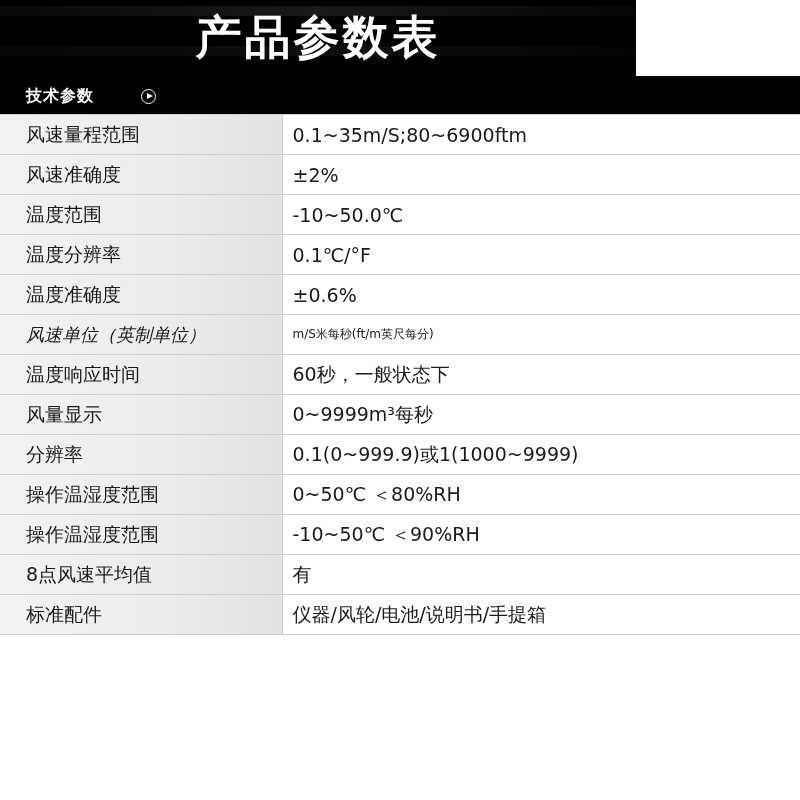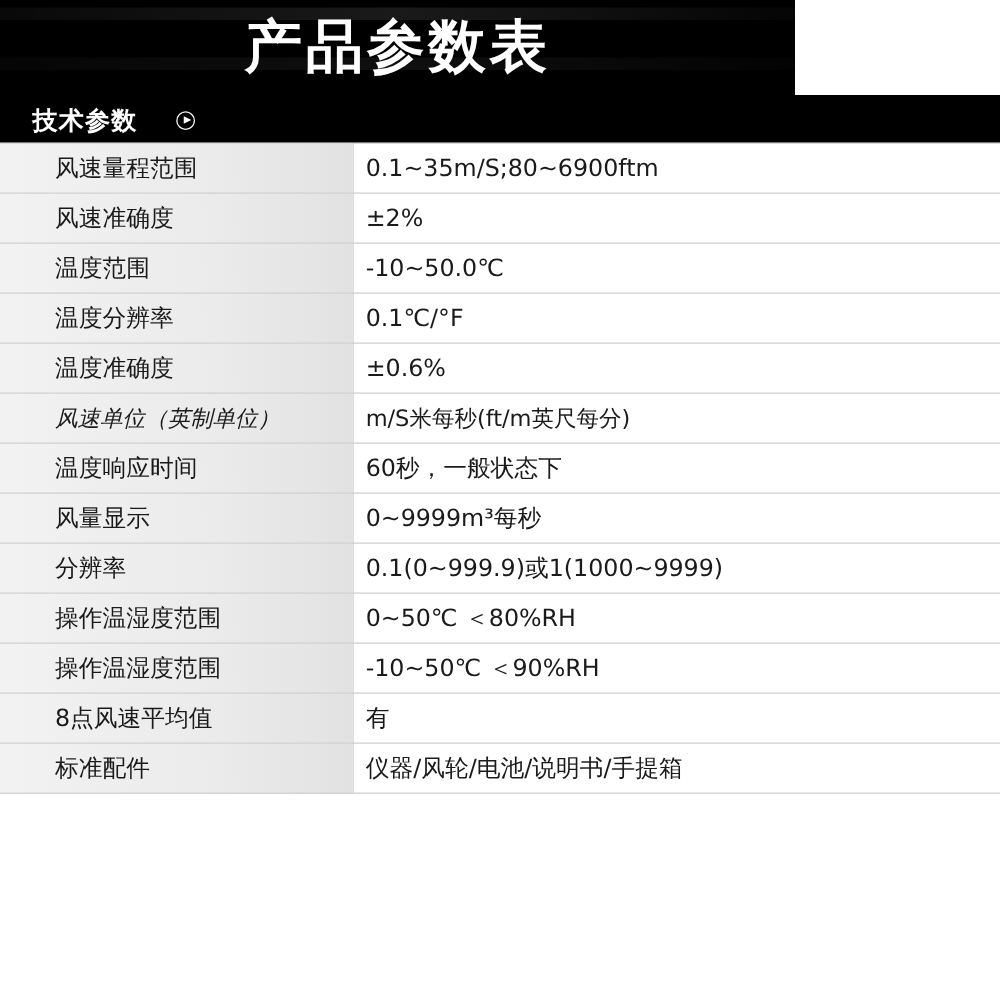--- a/index.html
+++ b/index.html
@@ -58,21 +58,21 @@
     position: relative;
     width: 800px;
     height: 38px;
     background: #000000;
   }
   .section-bar .label {
     position: absolute;
     left: 26px;
     top: 7px;
     color: #ffffff;
-    font-size: 20px;
+    font-size: 16px;
     line-height: 26px;
     font-weight: bold;
     letter-spacing: 1px;
     font-family: "DejaVu Sans", "Liberation Sans", sans-serif;
   }
   .section-bar .arrow-icon {
     position: absolute;
     left: 141px;
     top: 13px;
     width: 15px;
@@ -106,40 +106,40 @@
   }
   .spec-table td {
     border-bottom: 1px solid #cfcfcf;
     vertical-align: middle;
     font-size: 19px;
     color: #1a1a1a;
     font-family: "DejaVu Sans", "Liberation Sans", sans-serif;
     white-space: nowrap;
   }
   .spec-table td.name {
-    padding-left: 44px;
+    padding-left: 26px;
     padding-right: 6px;
     background: linear-gradient(to right, #f2f2f2 0%, #ebebeb 60%, #e2e2e2 100%);
     border-right: 1px solid #cfcfcf;
     font-weight: normal;
   }
   .spec-table td.val {
     padding-left: 10px;
     padding-right: 8px;
     background: #ffffff;
   }
   .spec-table tr:first-child td {
     border-top: 1px solid #cfcfcf;
   }
   .spec-table td.name.tight {
     font-size: 18px;
     font-style: italic;
   }
   .spec-table td.val.tight {
-    font-size: 18px;
+    font-size: 12px;
   }
 
   .bottom-fill {
     width: 800px;
     background: #ffffff;
   }
 </style>
 </head>
 <body>
 

